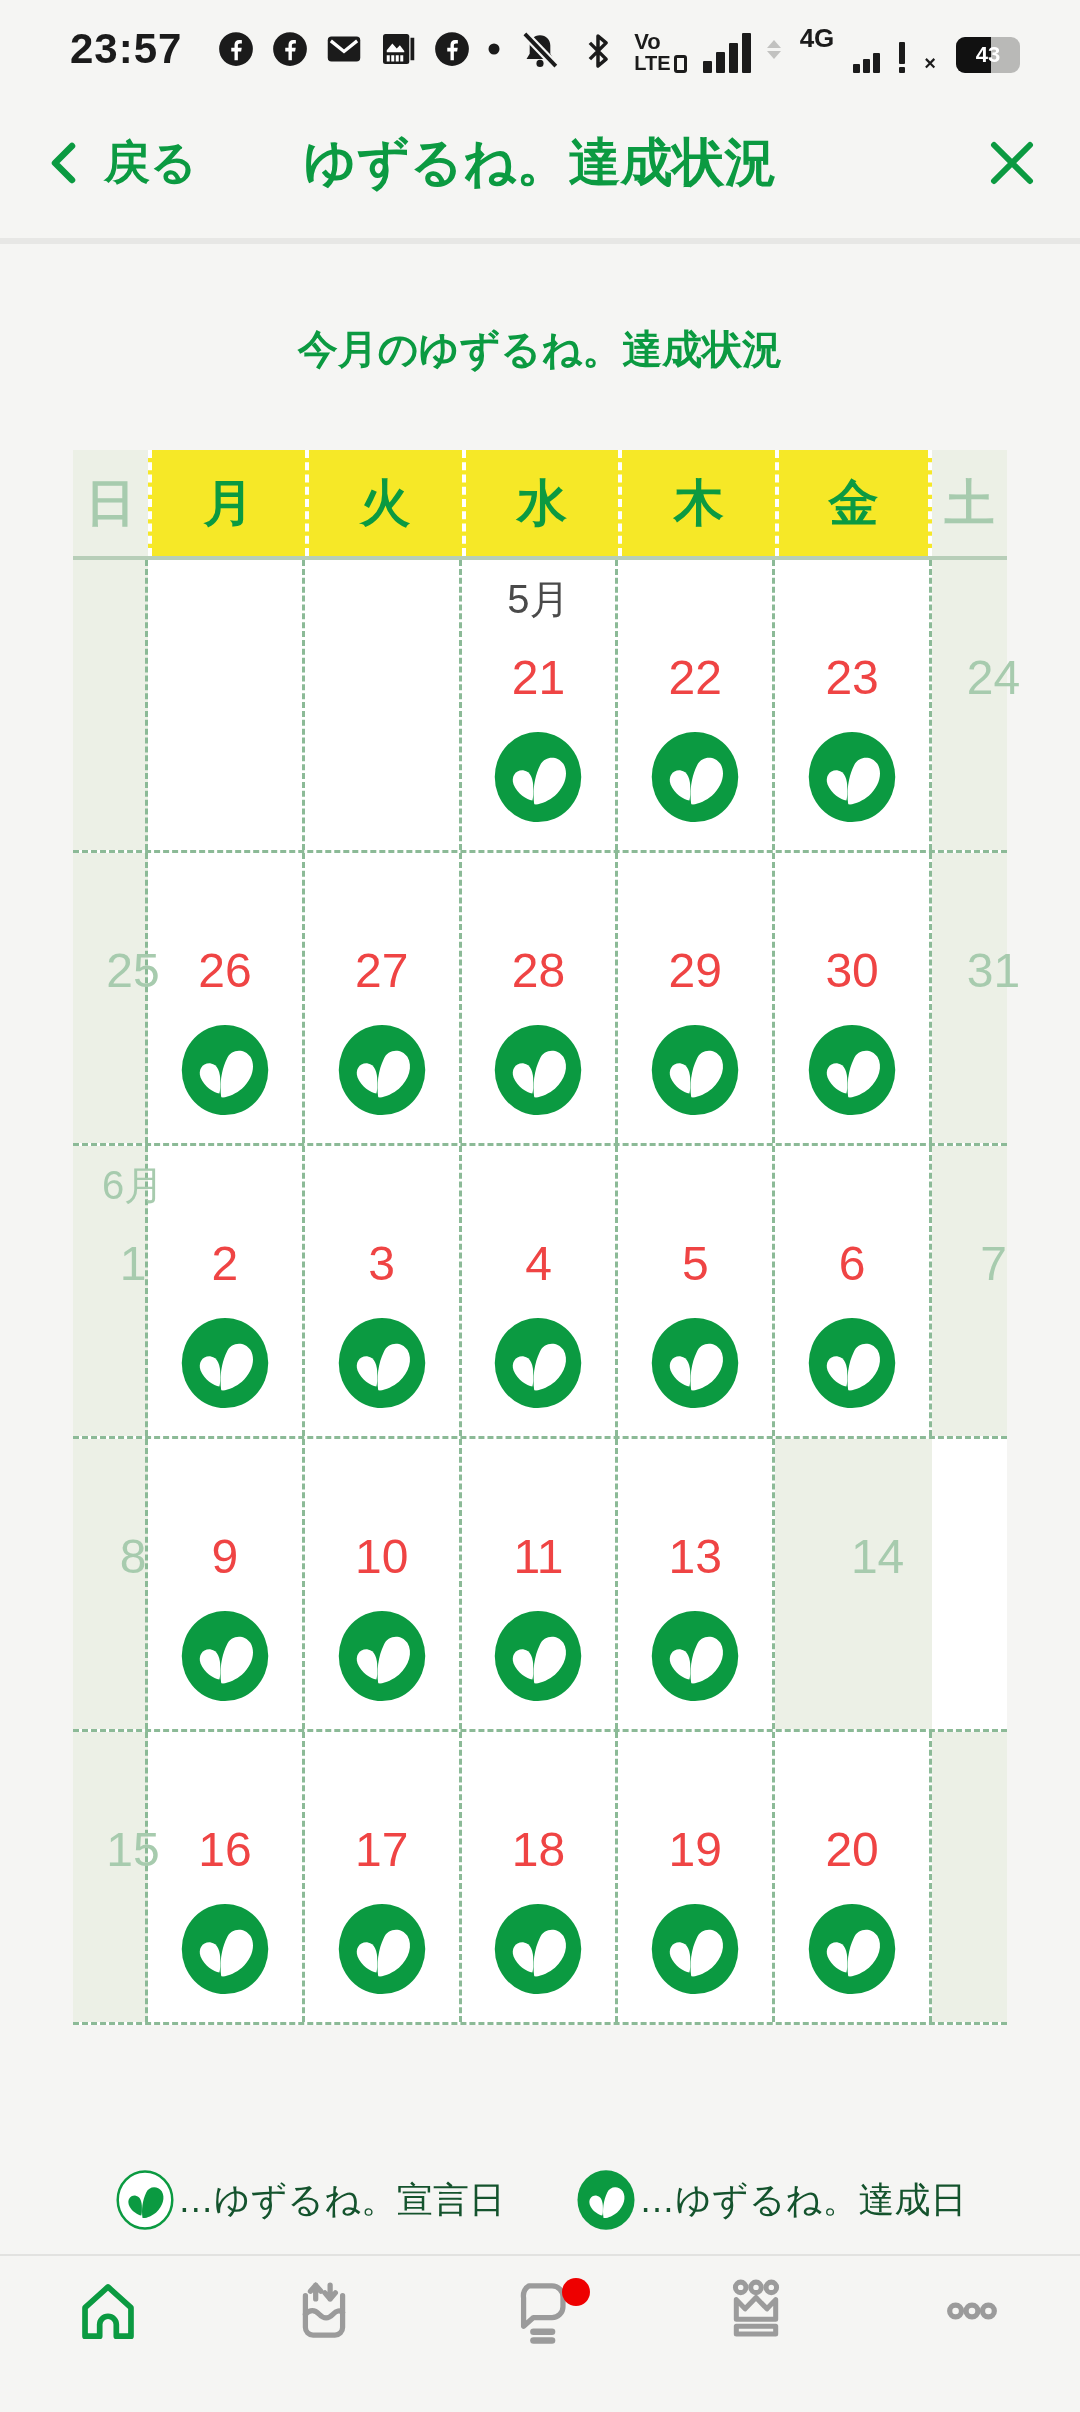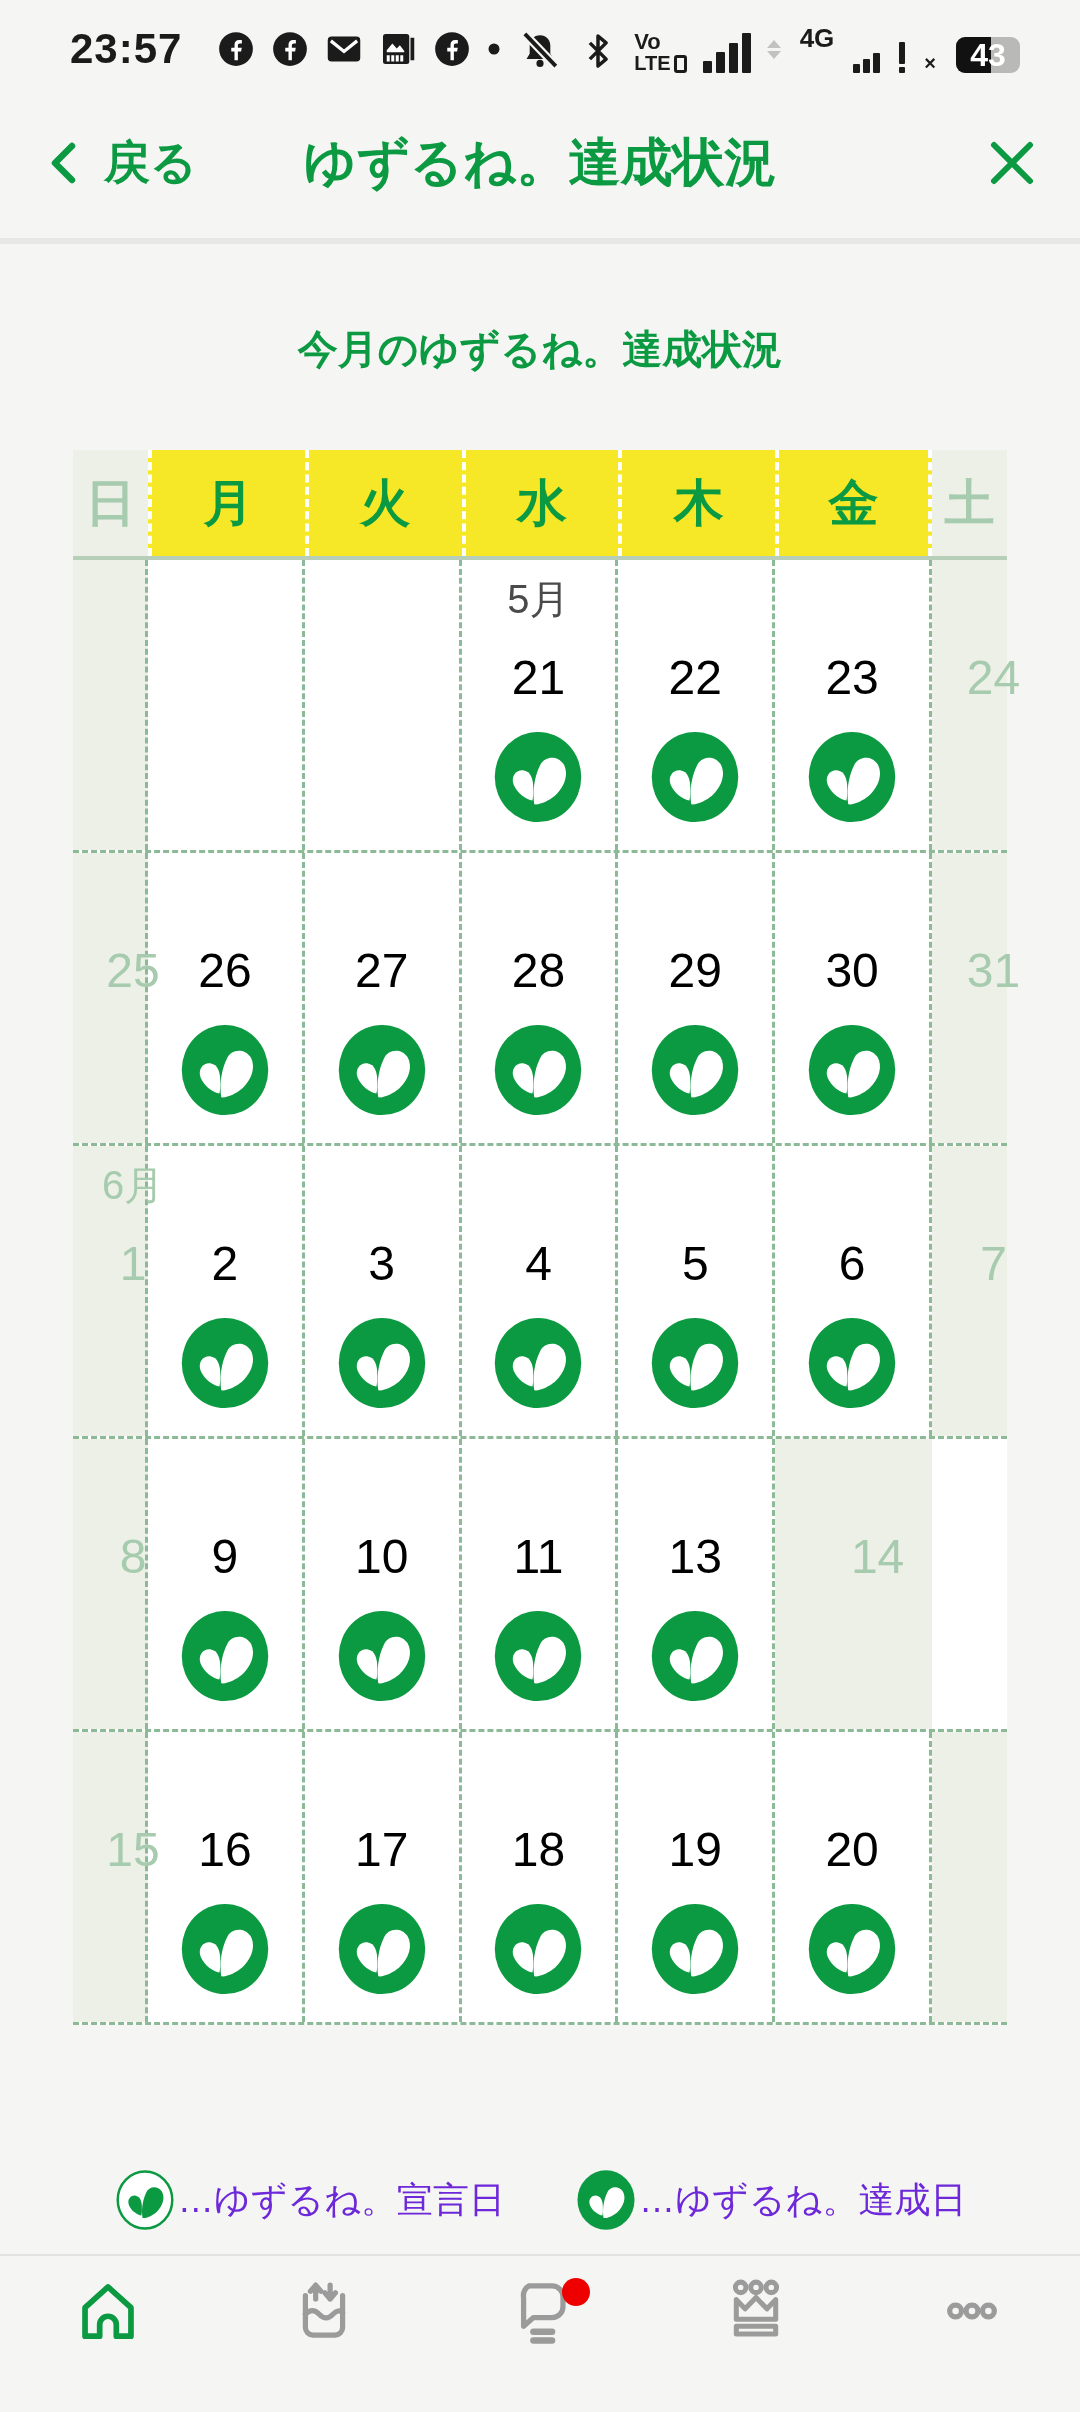--- a/index.html
+++ b/index.html
@@ -33,21 +33,21 @@
   .minibars { display:flex; align-items:flex-end; gap:3px; }
   .minibars i { display:block; width:7px; background:#1b1b1b; border-radius:1px; }
   .excl { display:flex; flex-direction:column; align-items:center; gap:3px; }
   .excl .bar { width:6px; height:22px; background:#1b1b1b; border-radius:1px; }
   .excl .dot { width:6px; height:6px; background:#1b1b1b; border-radius:1px; }
   .xmark { font-size:20px; font-weight:800; line-height:1; }
   .battery { position:relative; width:64px; height:36px; border-radius:9px;
     background:#b9b9b7; overflow:hidden; margin-left:4px; }
   .battery .fill { position:absolute; left:0; top:0; bottom:0; width:55%; background:#111; }
   .battery .pct { position:absolute; inset:0; display:flex; align-items:center; justify-content:center;
-    color:#fff; font-size:32px; font-weight:700; }
+    color:#fff; font-size:22px; font-weight:700; }
   
   .app-header { position:absolute; top:88px; left:0; right:0; height:150px;
     display:flex; align-items:center; padding:0 42px; color:#0b9a41; }
   .app-header:after { content:""; position:absolute; left:0; right:0; bottom:-6px; height:6px; background:#e7e7e5; }
   .back-btn { display:flex; align-items:center; gap:18px; cursor:pointer; }
   .back-label { font-size:46px; font-weight:700; }
   .header-title { position:absolute; left:0; right:0; text-align:center; font-size:52px; font-weight:700; pointer-events:none; }
   .close-btn { margin-left:auto; cursor:pointer; display:flex; }
   
   .subtitle { position:absolute; top:322px; left:0; right:0; text-align:center;
@@ -63,32 +63,32 @@
   .cal-hcell.hl-last { border-right:4px dashed #ffffff; }
   .cal-row { height:293px; display:grid; grid-template-columns:75px repeat(5,1fr) 75px;
     border-bottom:3px dashed #8cba97; background:#ffffff; }
   .cal-cell { position:relative; border-right:3px dashed #8cba97; }
   .cal-cell:last-child { border-right:none; }
   .cal-cell.weekend { background:#ecf0e6;padding-left:24px; }
   .cal-month { position:absolute; top:12px; width:100%; text-align:center;
     font-size:40px; color:#4a4a4a; }
   .cal-cell.weekend .cal-month { color:#a7cbae; }
   .cal-day { position:absolute; top:90px; width:100%; text-align:center;
-    font-size:48px; color:#000000; }
+    font-size:48px; color:#ef4444; }
   .cal-cell.weekend .cal-day { color:#a7cbae; }
   .cal-mark { position:absolute; top:168px; left:50%; transform:translateX(-50%);
     width:94px; height:98px; }
   .cal-mark svg { width:100%; height:100%; display:block; }
   
   .legend { position:absolute; top:2164px; left:0; right:0; height:72px;
     display:flex; align-items:center; justify-content:center; gap:70px; }
   .legend-item { display:flex; align-items:center; gap:2px; }
   .legend-icon { width:62px; height:68px; }
   .legend-icon svg { width:100%; height:100%; display:block; }
-  .legend-label { font-size:36px; color:#6d28d9; }
+  .legend-label { font-size:36px; color:#14532d; }
   
   .nav-divider { position:absolute; top:2254px; left:0; right:0; height:2px; background:#e2e2e0; }
   .bottom-nav { position:absolute; top:2256px; left:0; right:0; bottom:0;
     display:flex; background:#f5f5f3; }
   .nav-item { flex:1; position:relative; display:flex; align-items:center; justify-content:center;
     padding-bottom:46px; cursor:pointer; }
   .nav-item svg { width:70px; height:70px; display:block; }
   .badge { position:absolute; width:28px; height:28px; border-radius:50%; background:#ee0000;
     top:22px; left:calc(50% + 22px); }
 </style>

